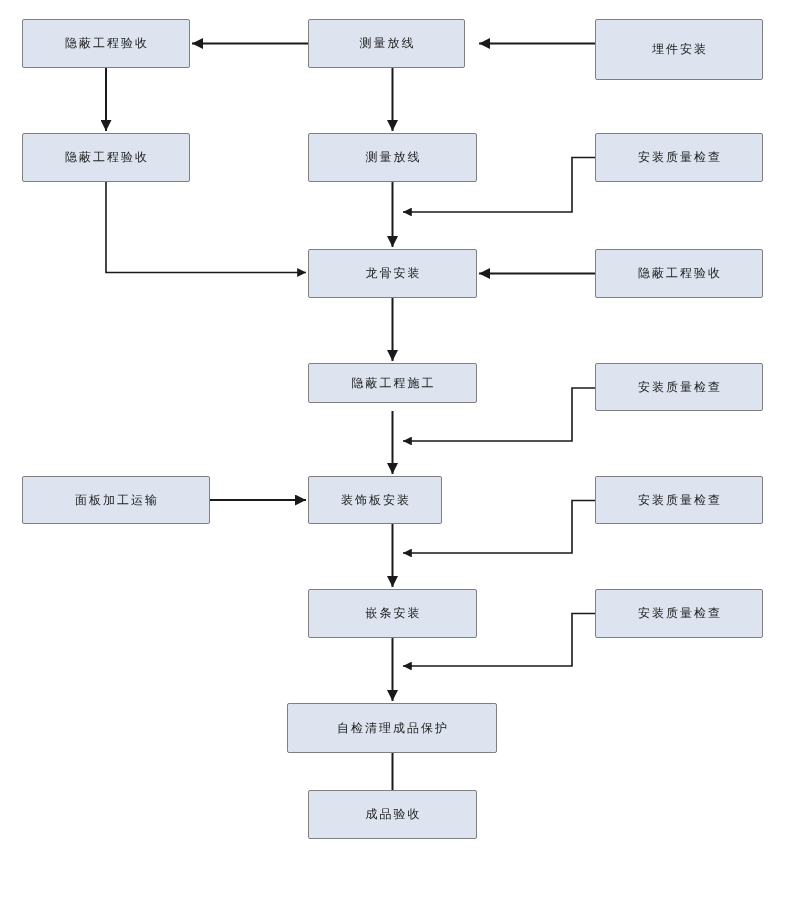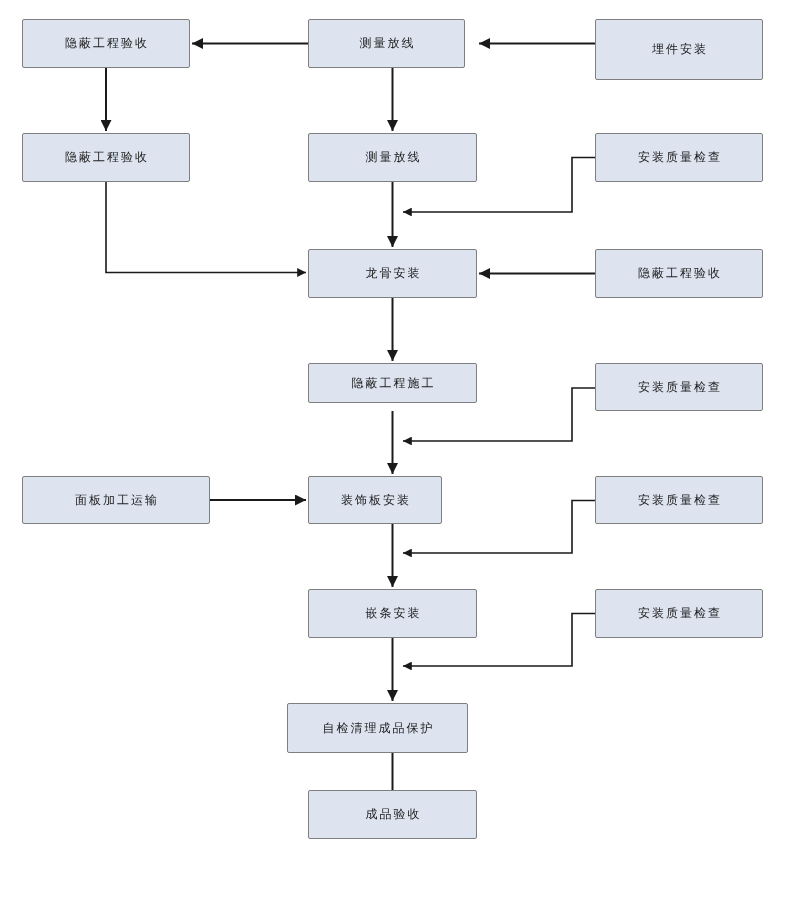--- a/index.html
+++ b/index.html
@@ -57,21 +57,21 @@
   .n6  { left: 595px; top: 133px; width: 168px; height: 49px; }
   .n7  { left: 308px; top: 249px; width: 169px; height: 49px; }
   .n8  { left: 595px; top: 249px; width: 168px; height: 49px; }
   .n9  { left: 308px; top: 363px; width: 169px; height: 40px; font-family: Liberation Mono, monospace; }
   .n10 { left: 595px; top: 363px; width: 168px; height: 48px; }
   .n11 { left: 22px;  top: 476px; width: 188px; height: 48px; }
   .n12 { left: 308px; top: 476px; width: 134px; height: 48px; }
   .n13 { left: 595px; top: 476px; width: 168px; height: 48px; }
   .n14 { left: 308px; top: 589px; width: 169px; height: 49px; }
   .n15 { left: 595px; top: 589px; width: 168px; height: 49px; }
-  .n16 { left: 287px; top: 703px; width: 181px; height: 50px; }
+  .n16 { left: 287px; top: 703px; width: 210px; height: 50px; }
   .n17 { left: 308px; top: 790px; width: 169px; height: 49px; }
 </style>
 </head>
 <body>
 
 <div id="canvas">
 
   <svg id="edges" viewBox="0 0 793 900" xmlns="http://www.w3.org/2000/svg">
     <defs>
       <marker id="arrowhead" viewBox="0 0 10 10" refX="10" refY="5" markerWidth="7" markerHeight="5.5" orient="auto">

